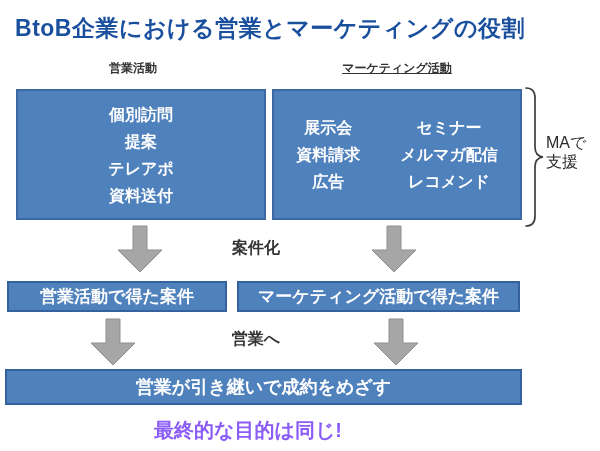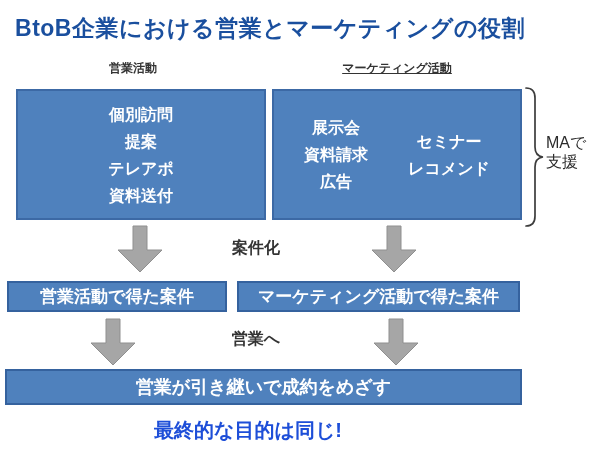--- a/index.html
+++ b/index.html
@@ -104,21 +104,21 @@
   }
   .bar.bar-sales { left: 7px; top: 281px; width: 220px; }
   .bar.bar-marketing { left: 237px; top: 281px; width: 283px; }
   .bar.bar-final { left: 5px; top: 369px; width: 517px; height: 36px; font-size: 18px; }
   .caption {
     position: absolute;
     left: 0; top: 417px; width: 496px;
     text-align: center;
     font-size: 20px;
     font-weight: 700;
-    color: #1d4ed8;
+    color: #8b5cf6;
     white-space: nowrap;
   }
 </style>
 </head>
 <body>
 
 <div class="canvas">
 
   <div class="title">BtoB企業における営業とマーケティングの役割</div>
 
@@ -133,20 +133,21 @@
   </div>
 
   <div class="box marketing-box">
     <div class="mk-col">
       <div class="box-item">展示会</div>
       <div class="box-item">資料請求</div>
       <div class="box-item">広告</div>
     </div>
     <div class="mk-col">
       <div class="box-item">セミナー</div>
+      <div class="box-item">メルマガ配信</div>
       <div class="box-item">レコメンド</div>
     </div>
   </div>
 
   <svg class="brace" width="22" height="142" viewBox="0 0 22 142">
     <path d="M2,2 Q11,2 11,12 L11,61 Q11,70 19,71 Q11,72 11,81 L11,130 Q11,140 2,140" fill="none" stroke="#3c3c3c" stroke-width="1.7" stroke-linecap="round"></path>
   </svg>
   <div class="ma-label">
     <div>MAで</div>
     <div>支援</div>

